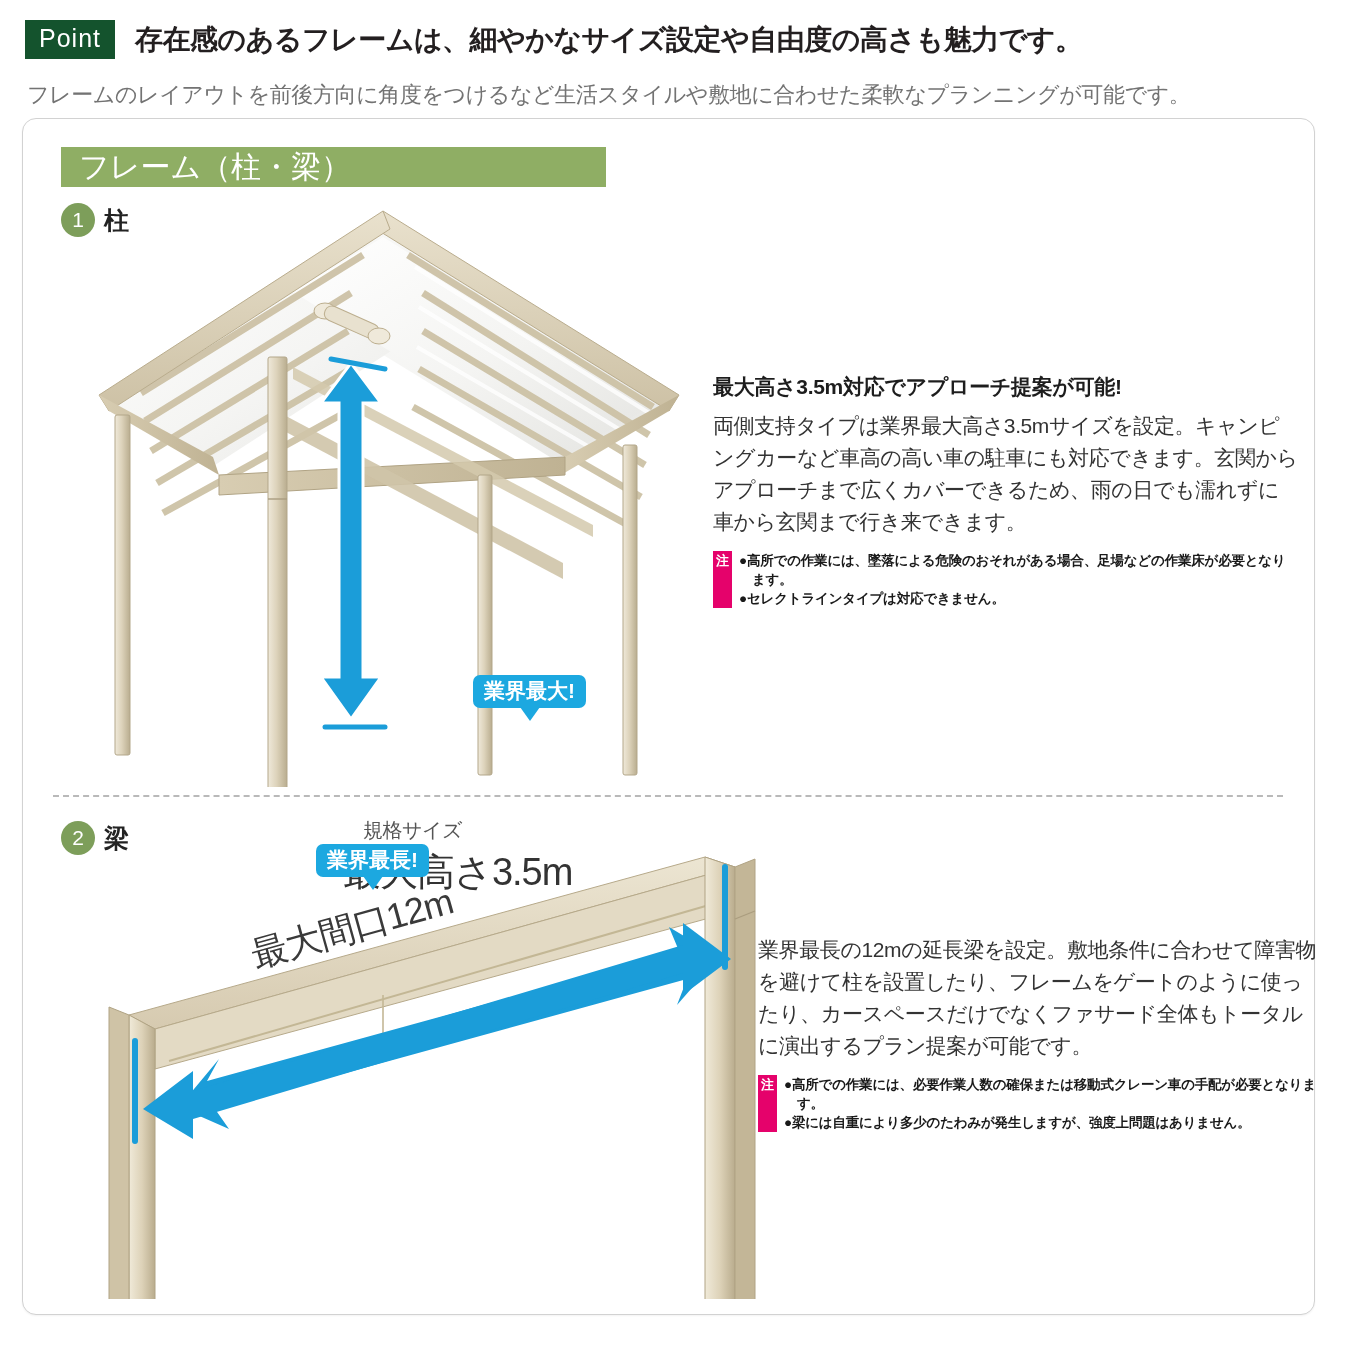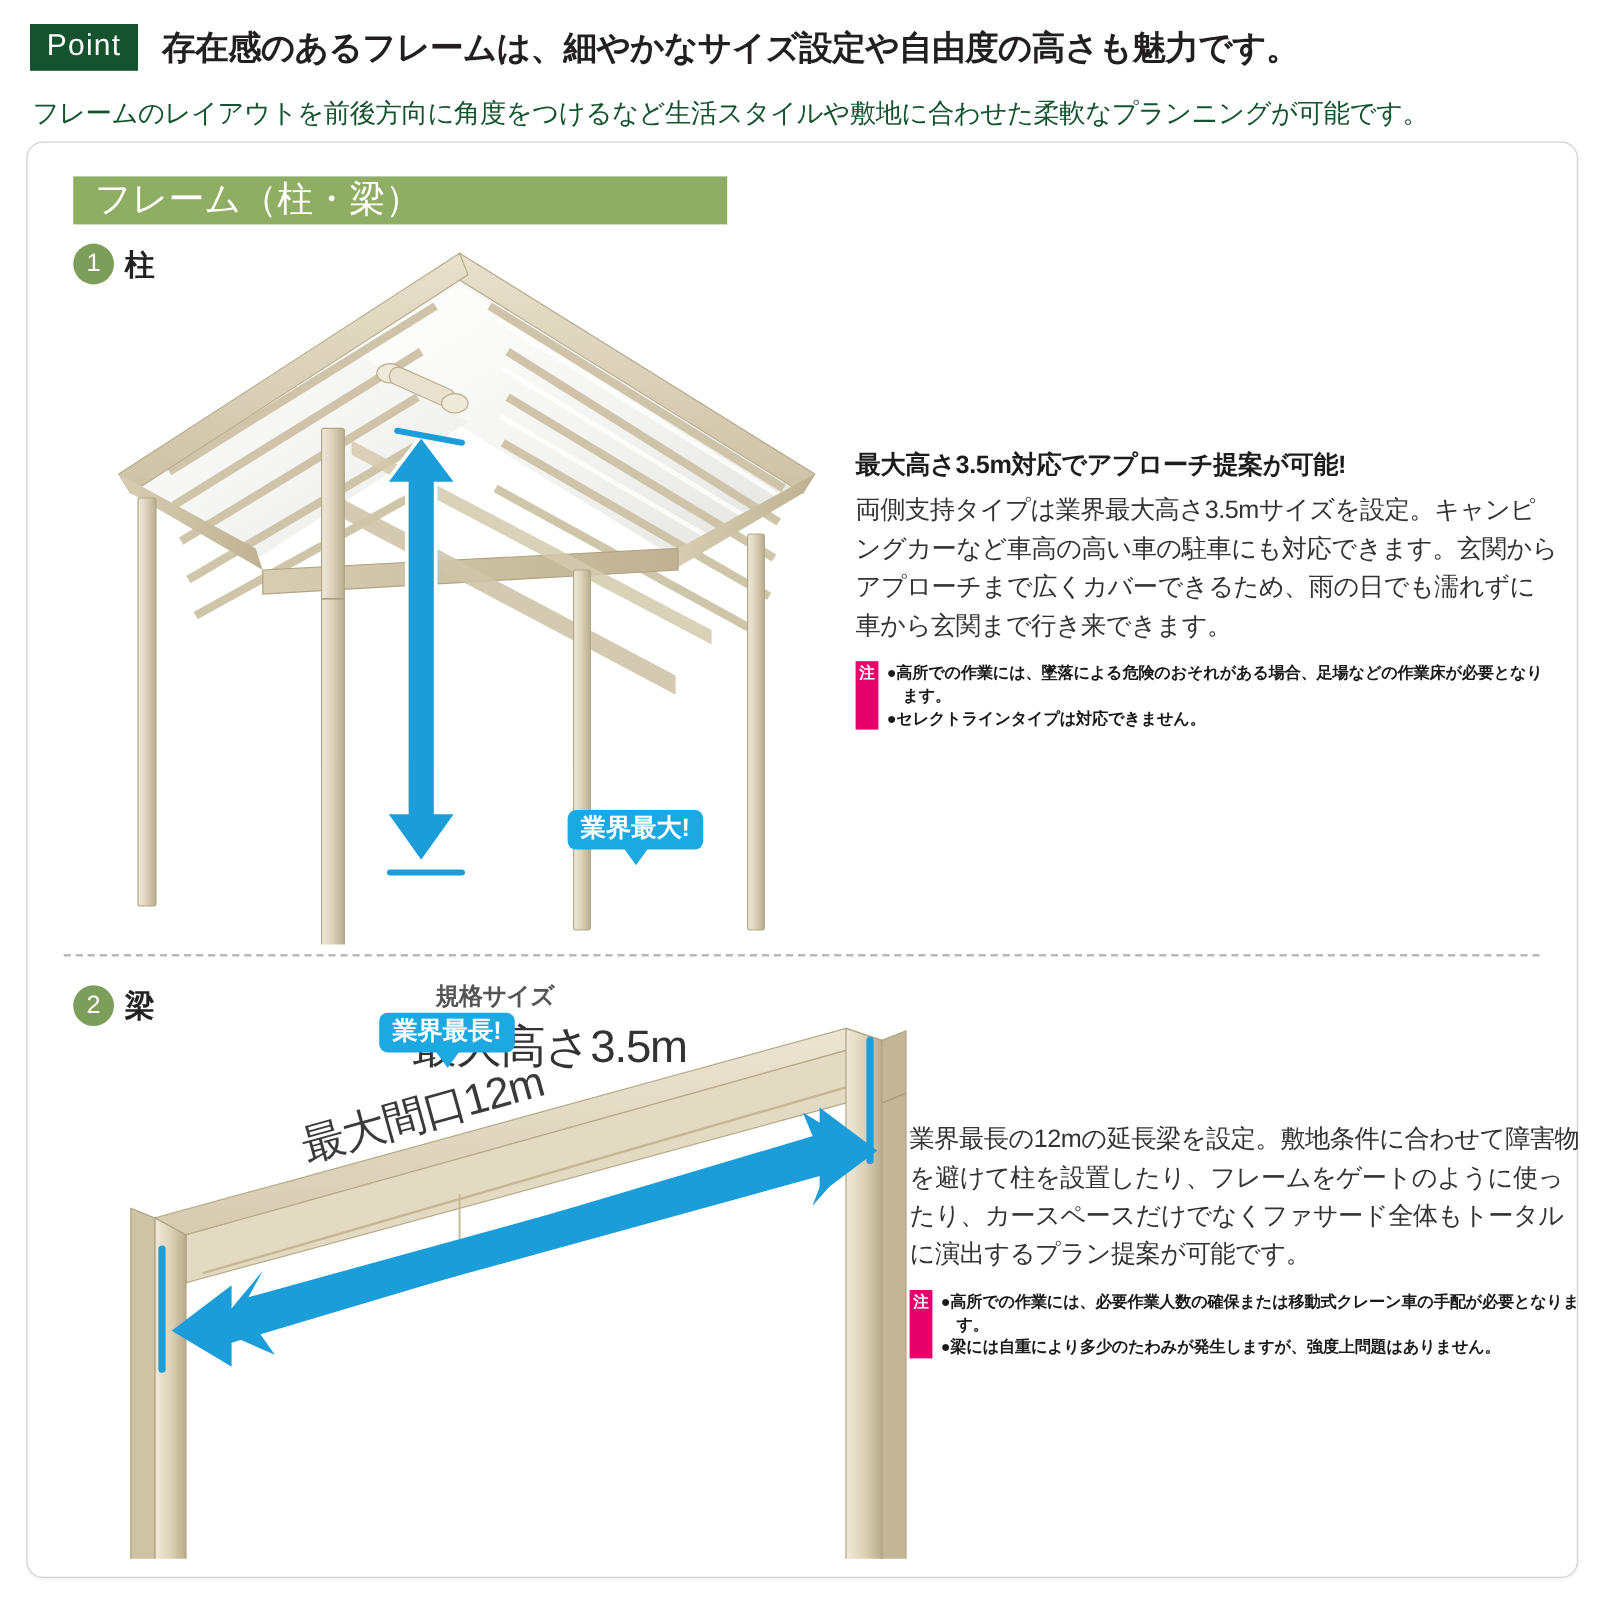--- a/index.html
+++ b/index.html
@@ -24,21 +24,21 @@
     font-size:25px;letter-spacing:1px;
     padding:6px 14px 8px 14px;line-height:1;
     font-weight:400;
   }
   .point-headline{
     font-size:28px;font-weight:bold;color:#231f20;
     letter-spacing:-0.5px;white-space:nowrap;
   }
   .point-sub{
     position:absolute;left:27px;top:80px;
-    font-size:22px;color:#14532d;letter-spacing:-0.4px;white-space:nowrap;
+    font-size:22px;color:#737373;letter-spacing:-0.4px;white-space:nowrap;
   }
 
   
   .card{
     position:absolute;left:22px;top:118px;
     width:1293px;height:1197px;
     border:1.5px solid #d2d2d2;border-radius:14px;
     background:#ffffff;box-sizing:border-box;
     box-shadow:0 1px 2px rgba(0,0,0,.05);
   }
@@ -90,21 +90,21 @@
     padding-top:2px;box-sizing:border-box;
   }
   .note-lines{font-size:13.5px;line-height:1.42;color:#1a1a1a;font-weight:bold;letter-spacing:-0.2px;}
   .note-lines div{text-indent:-13px;padding-left:13px;}
 
   
   .fig1{position:absolute;left:70px;top:88px;width:600px;height:580px;}
   .fig1 svg{display:block;}
 
   .cap-wrap{position:absolute;}
-  .cap-small{font-size:20px;color:#555;letter-spacing:-0.5px;font-weight:bold;}
+  .cap-small{font-size:20px;color:#555;letter-spacing:-0.5px;}
   .cap-big{font-size:38px;color:#333;letter-spacing:-1px;white-space:nowrap;}
 
   
   .bubble{
     position:absolute;background:#1ca8e0;border-radius:7px;
     color:#fff;font-size:21px;font-weight:bold;
     padding:5px 11px 7px 11px;letter-spacing:0px;
     line-height:1;white-space:nowrap;
   }
   .bubble::after{

